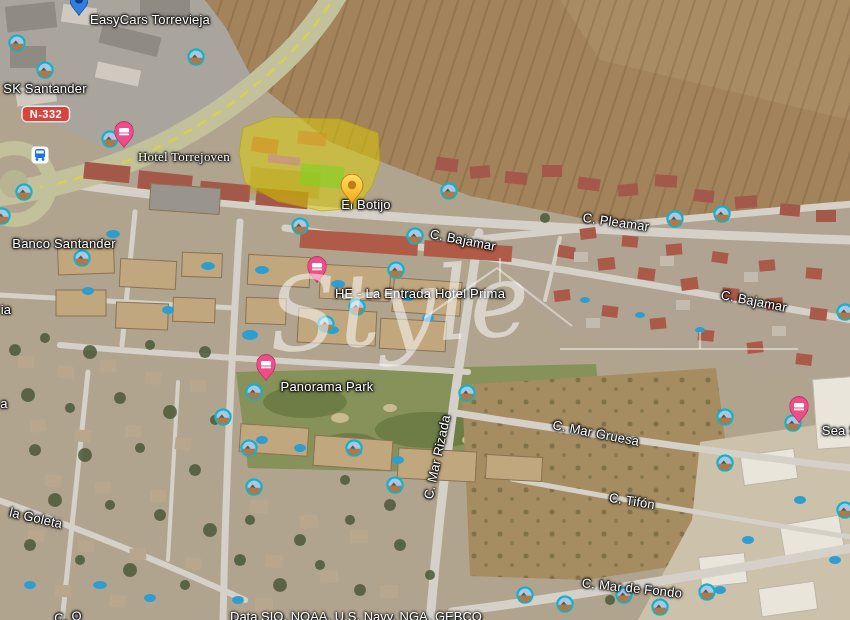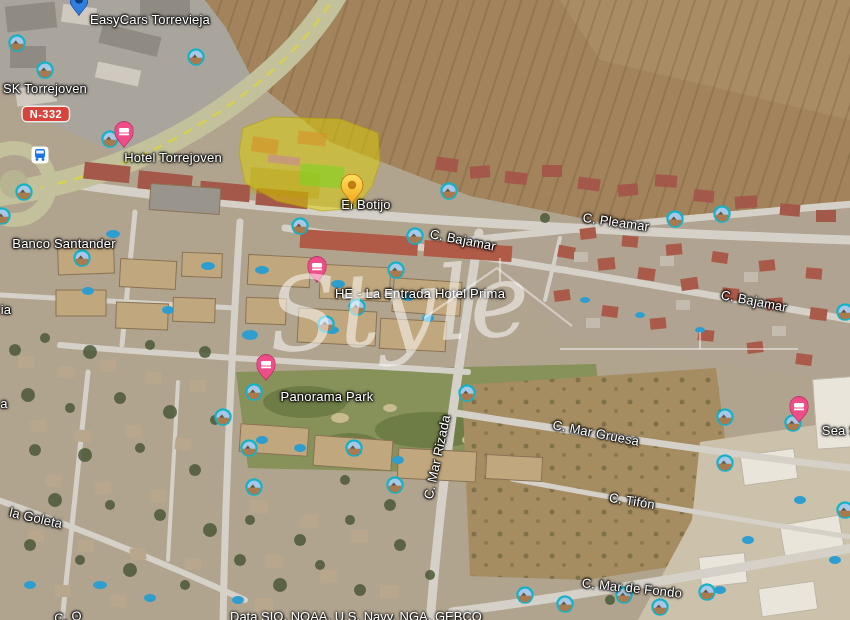--- a/index.html
+++ b/index.html
@@ -515,26 +515,26 @@
               <stop offset="0" stop-color="#ffdf5e"></stop>
               <stop offset="1" stop-color="#f2a71c"></stop>
             </linearGradient>
           </defs>
           <path d="M0 4 C -3 -3 -11 -7 -11 -15 A 11 11 0 1 1 11 -15 C 11 -7 3 -3 0 4 Z" fill="url(#yp)" stroke="#c07a10" stroke-width="1"></path>
           <circle cx="0" cy="-15" r="4.2" fill="#bf7d12"></circle>
         </svg></div>
     </div>
   <div id="layer-labels">
       <div class="map-label" style="left: 150px; top: 19px; transform: translate(-50%, -50%) rotate(0deg);">EasyCars Torrevieja</div>
-      <div class="map-label" style="left: 45px; top: 88px; transform: translate(-50%, -50%) rotate(0deg);">SK Torrejoven</div>
-      <div class="map-label" style="left: 173px; top: 157px; transform: translate(-50%, -50%) rotate(0deg);">Hotel Torrejoven</div>
+      <div class="map-label" style="left: 45px; top: 88px; transform: translate(-50%, -50%) rotate(0deg);">SK Santander</div>
+      <div class="map-label" style="left: 184px; top: 157px; transform: translate(-50%, -50%) rotate(0deg); font-family: Liberation Serif, serif;">Hotel Torrejoven</div>
       <div class="map-label" style="left: 366px; top: 204px; transform: translate(-50%, -50%) rotate(0deg);">El Botijo</div>
       <div class="map-label" style="left: 64px; top: 243px; transform: translate(-50%, -50%) rotate(0deg);">Banco Santander</div>
       <div class="map-label" style="left: 420px; top: 293px; transform: translate(-50%, -50%) rotate(0deg);">HE - La Entrada Hotel Prima</div>
-      <div class="map-label" style="left: 327px; top: 396px; transform: translate(-50%, -50%) rotate(0deg); text-align: right;">Panorama Park</div>
+      <div class="map-label" style="left: 327px; top: 386px; transform: translate(-50%, -50%) rotate(0deg); text-align: right;">Panorama Park</div>
       <div class="map-label" style="left: 840px; top: 430px; transform: translate(-50%, -50%) rotate(0deg);">Sea S</div>
       <div class="map-label" style="left: 6px; top: 309px; transform: translate(-50%, -50%) rotate(0deg);">ia</div>
       <div class="map-label" style="left: 4px; top: 403px; transform: translate(-50%, -50%) rotate(0deg);">a</div>
       <div class="map-label" style="left: 616px; top: 222px; transform: translate(-50%, -50%) rotate(8deg);">C. Pleamar</div>
       <div class="map-label" style="left: 463px; top: 240px; transform: translate(-50%, -50%) rotate(11deg);">C. Bajamar</div>
       <div class="map-label" style="left: 754px; top: 301px; transform: translate(-50%, -50%) rotate(11deg);">C. Bajamar</div>
       <div class="map-label" style="left: 437px; top: 457px; transform: translate(-50%, -50%) rotate(-78deg);">C. Mar Rizada</div>
       <div class="map-label" style="left: 596px; top: 433px; transform: translate(-50%, -50%) rotate(11deg);">C. Mar Gruesa</div>
       <div class="map-label" style="left: 632px; top: 501px; transform: translate(-50%, -50%) rotate(9deg);">C. Tifón</div>
       <div class="map-label" style="left: 632px; top: 588px; transform: translate(-50%, -50%) rotate(6deg);">C. Mar de Fondo</div>

